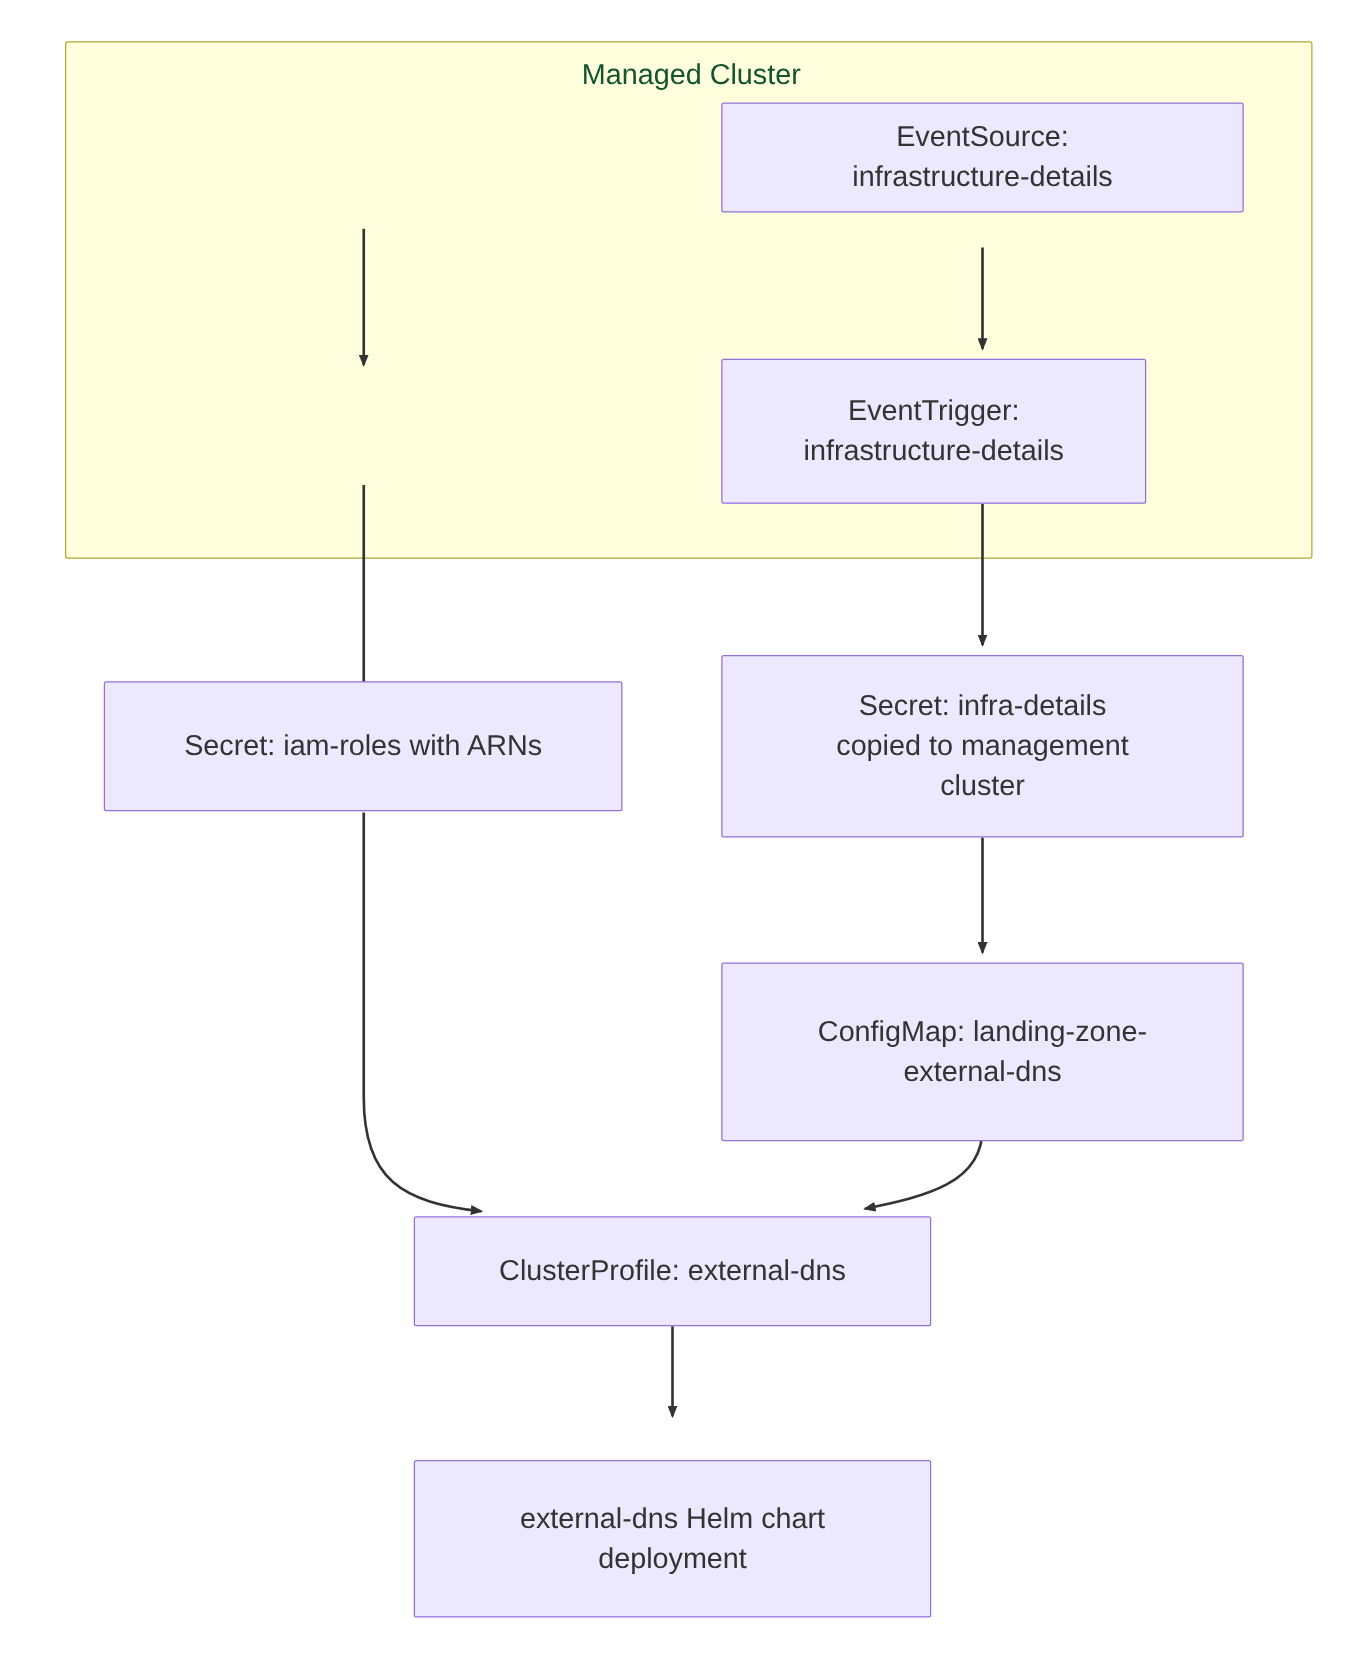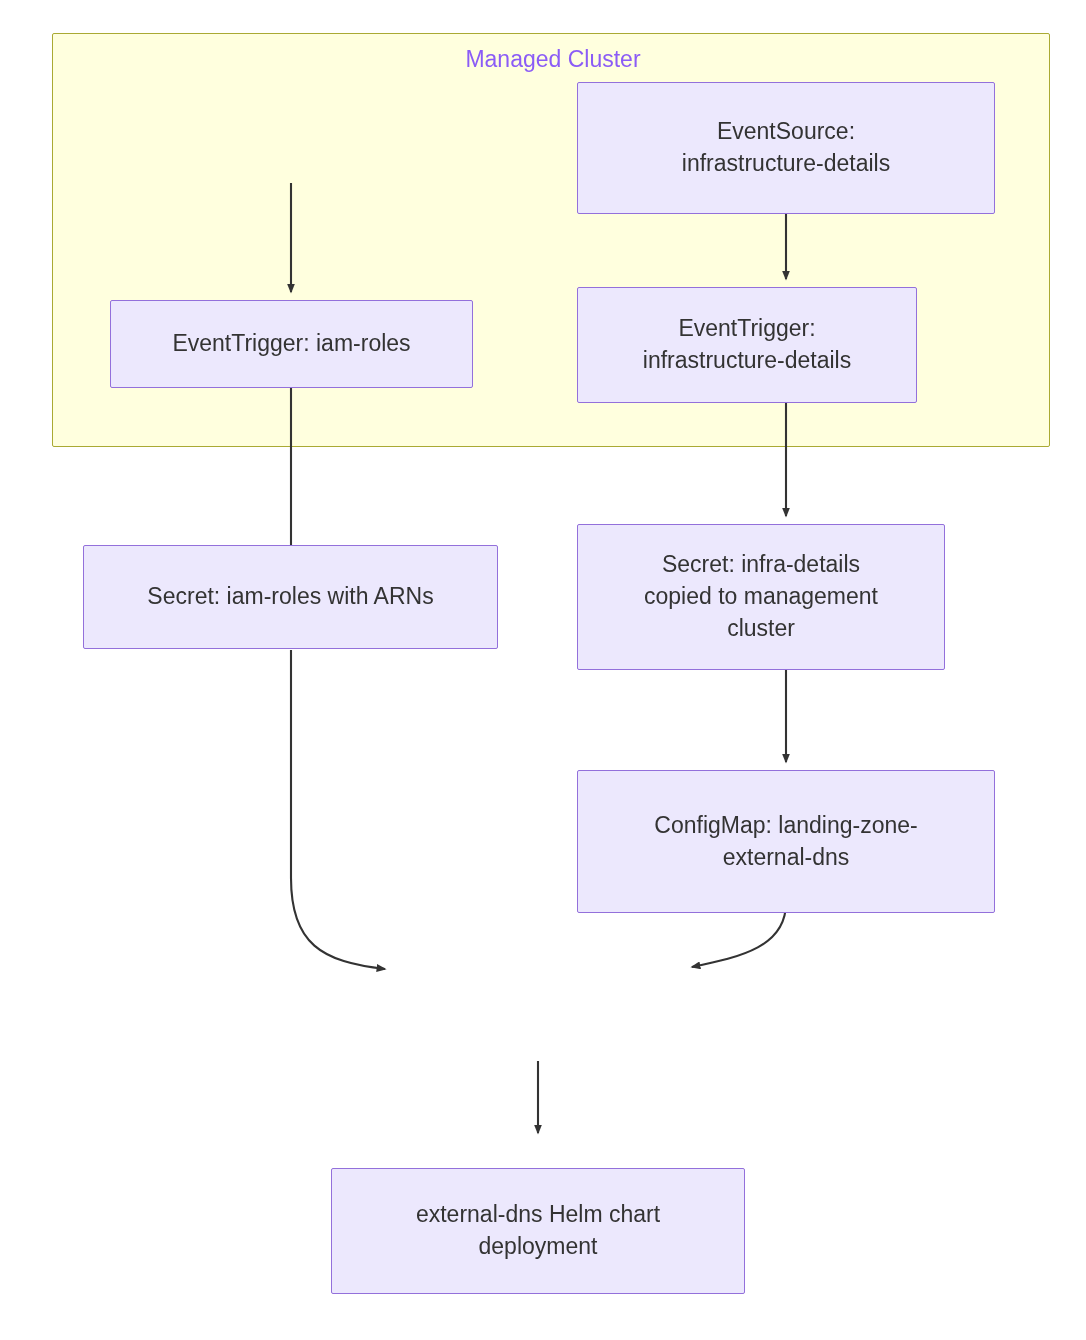--- a/index.html
+++ b/index.html
@@ -28,21 +28,21 @@
   .cluster-box {
     position: absolute;
     box-sizing: border-box;
     background: #ffffde;
     border: 1.6px solid #aaaa33;
     border-radius: 2px;
   }
   .cluster-title {
     position: absolute;
     text-align: center;
-    color: #8b5cf6;
+    color: #14532d;
     font-size: 23px;
     line-height: 1.15;
     white-space: nowrap;
   }
   .node-box {
     position: absolute;
     box-sizing: border-box;
     background: #ece8fd;
     border: 1.7px solid #9370db;
     border-radius: 2px;
@@ -80,48 +80,48 @@
       <path d="M 291,388 L 291,554" marker-end="url(#arrowhead)"></path>
       <path d="M 786,403 L 786,516" marker-end="url(#arrowhead)"></path>
       <path d="M 786,670 L 786,762" marker-end="url(#arrowhead)"></path>
       <path d="M 291,650 L 291,878 C 291,944 322,962 385,969" marker-end="url(#arrowhead)"></path>
       <path d="M 786,895 L 786,903 C 786,946 742,957 692,967" marker-end="url(#arrowhead)"></path>
       <path d="M 538,1061 L 538,1133" marker-end="url(#arrowhead)"></path>
     </g>
   </svg>
 
 
-  <div class="node-box" style="left:577px; top:82px; width:418px; height:132px;">
+  <div class="node-box" style="left:577px; top:82px; width:418px; height:88px;">
     <span class="node-label">EventSource:
 infrastructure-details</span>
   </div>
 
-  <div class="node-box" style="left:110px; top:300px; width:363px; height:88px;">
-    <span class="node-label">EventTrigger: iam-roles</span>
-  </div>
 
   <div class="node-box" style="left:577px; top:287px; width:340px; height:116px;">
     <span class="node-label">EventTrigger:
 infrastructure-details</span>
   </div>
 
   <div class="node-box" style="left:83px; top:545px; width:415px; height:104px;">
     <span class="node-label">Secret: iam-roles with ARNs</span>
   </div>
 
-  <div class="node-box" style="left:577px; top:524px; width:368px; height:146px;">
+  <div class="node-box" style="left:577px; top:524px; width:418px; height:146px;">
     <span class="node-label">Secret: infra-details
 copied to management
 cluster</span>
   </div>
 
   <div class="node-box" style="left:577px; top:770px; width:418px; height:143px;">
     <span class="node-label">ConfigMap: landing-zone-
 external-dns</span>
   </div>
 
+  <div class="node-box" style="left:331px; top:973px; width:414px; height:88px;">
+    <span class="node-label">ClusterProfile: external-dns</span>
+  </div>
 
   <div class="node-box" style="left:331px; top:1141px; width:414px; height:126px;margin-top:27px;">
     <span class="node-label">external-dns Helm chart
 deployment</span>
   </div>
 
 </div>
 
 </body></html>

